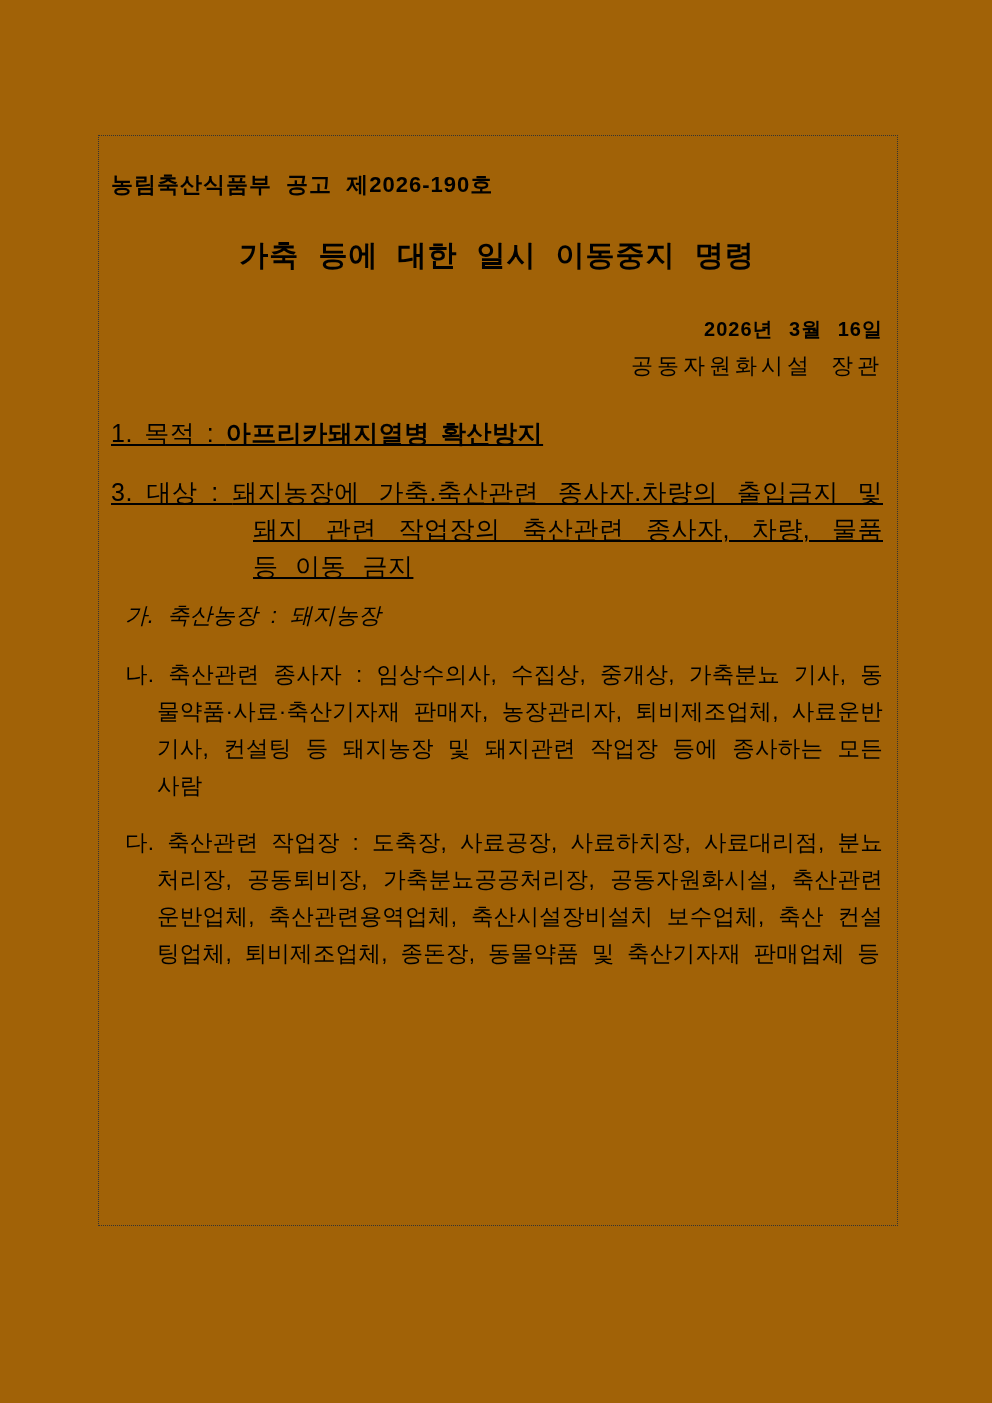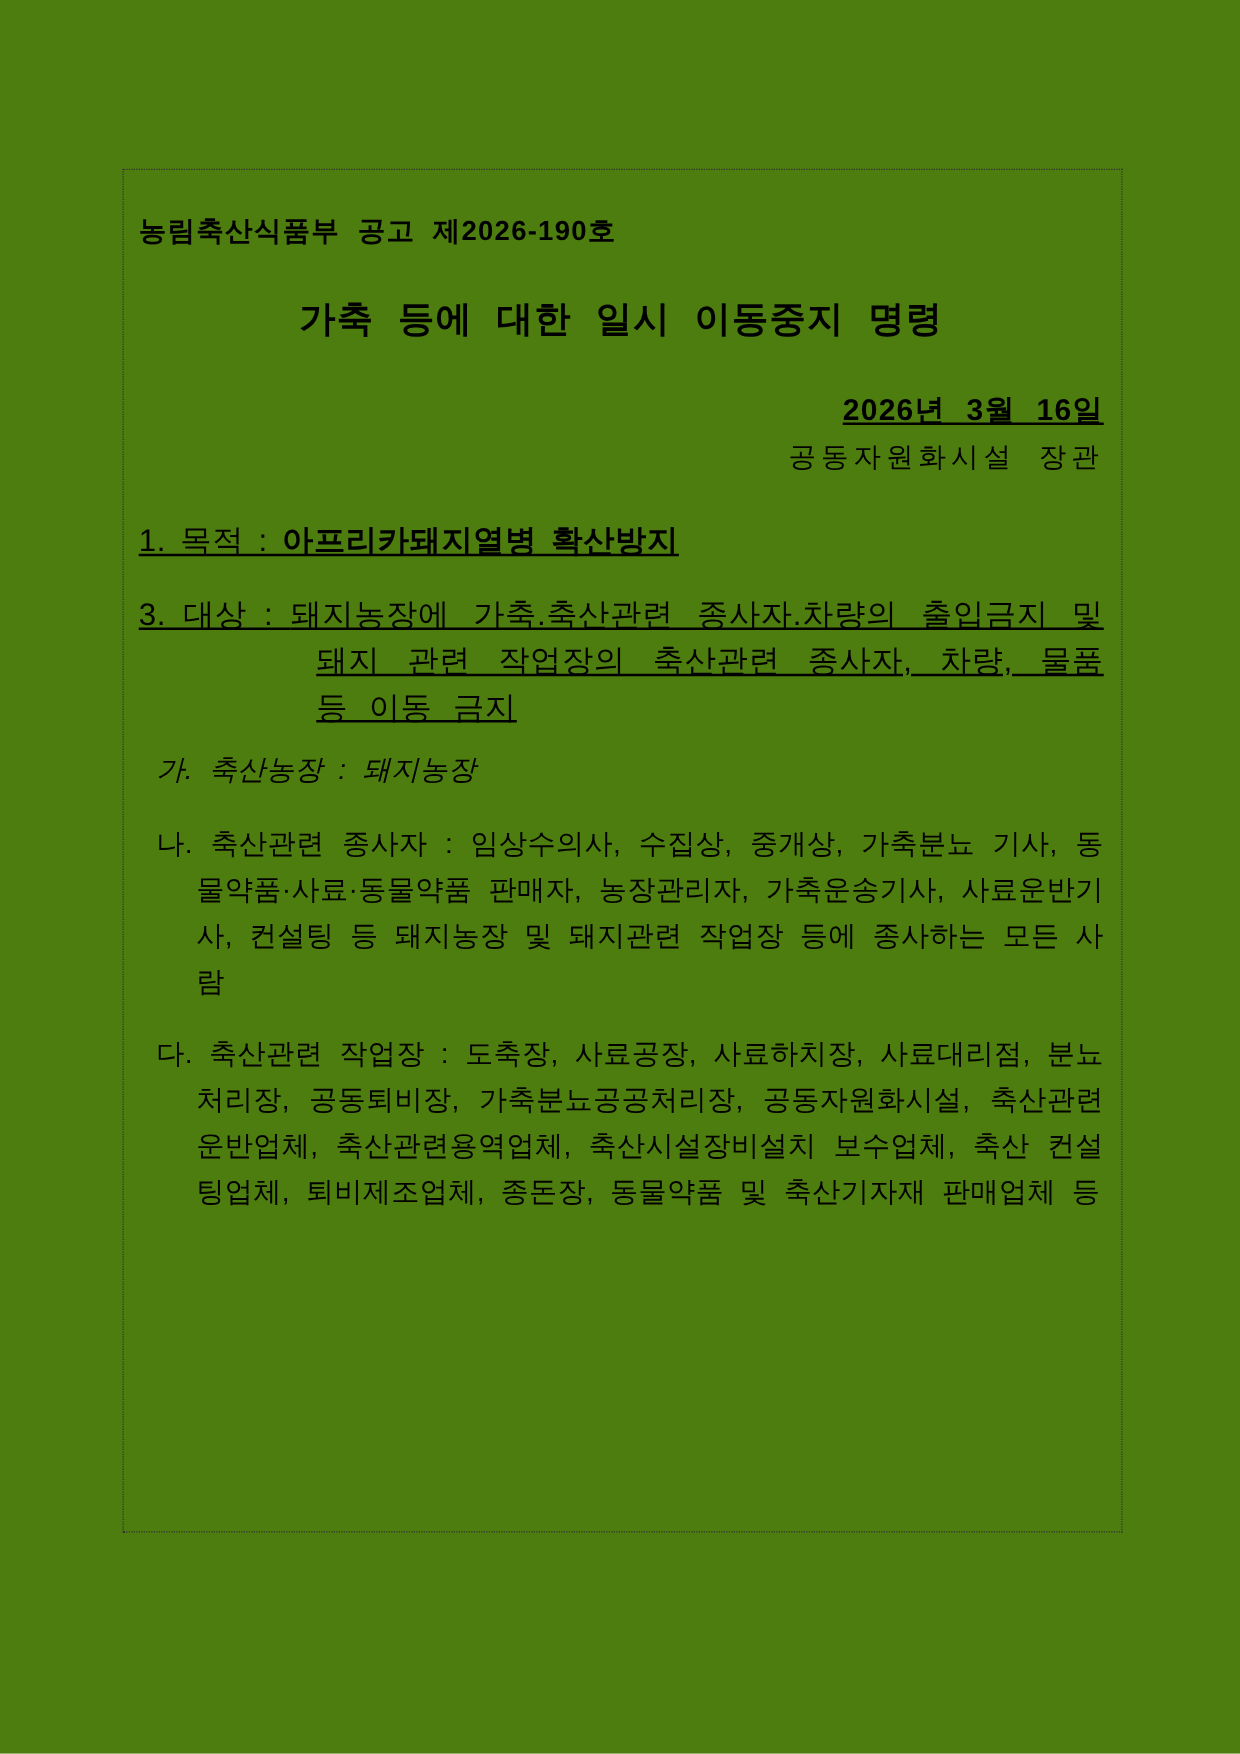--- a/index.html
+++ b/index.html
@@ -1,20 +1,20 @@
 <!DOCTYPE html>
 <html><head>
 <meta charset="utf-8">
 <style>
   * { margin:0; padding:0; box-sizing:border-box; }
   html, body { background:#ffffff; }
   .page {
     position:relative;
     width:992px; height:1403px;
-    background:#4d7c0f;
+    background:#a16207;
     color:#000000;
     font-family:"Liberation Sans","DejaVu Sans",sans-serif;
     overflow:hidden;
   }
   .notice-box {
     position:absolute;
     left:98px; top:135px;
     width:800px; height:1091px;
     border:1px dotted #333333;
     padding:0 14px 0 12px;
@@ -33,22 +33,22 @@
   }
   .intro {
     margin-top:50px;
     font-size:22.5px; line-height:37px;
     text-align:justify;
     word-spacing:7px; letter-spacing:0.5px;
     text-indent:30px;
   }
   .date-block { margin-top:36px; text-align:right; }
   .date {
-    font-size:24px; font-weight:bold;
-    line-height:34px; letter-spacing:1px; word-spacing:9px;text-decoration:underline;
+    font-size:20px; font-weight:bold;
+    line-height:34px; letter-spacing:1px; word-spacing:9px;
   }
   .signer {
     font-size:22px; line-height:40px;
     letter-spacing:4px; word-spacing:8px;
   }
   .item { font-size:25px; line-height:30px; letter-spacing:0.5px;text-decoration:underline; }
   .item .label { font-weight:normal; word-spacing:4px; }
   .item .value-bold { font-weight:bold; word-spacing:4px; }
   .item1 { margin-top:32px; }
   .item2 { margin-top:28px; }
@@ -102,21 +102,21 @@
     </div>
 
 
     <div class="sub sub-ga">
       <span>가.</span>
       <span>축산농장 : 돼지농장</span>
     </div>
 
     <div class="sub sub-na">
       <span>나.</span>
-      <span>축산관련 종사자 : 임상수의사, 수집상, 중개상, 가축분뇨 기사, 동물약품·사료·동물약품 판매자, 농장관리자, 가축운송기사, 사료운반기사, 컨설팅 등 돼지농장 및 돼지관련 작업장 등에 종사하는 모든 사람</span>
+      <span>축산관련 종사자 : 임상수의사, 수집상, 중개상, 가축분뇨 기사, 동물약품·사료·축산기자재 판매자, 농장관리자, 퇴비제조업체, 사료운반기사, 컨설팅 등 돼지농장 및 돼지관련 작업장 등에 종사하는 모든 사람</span>
     </div>
 
     <div class="sub sub-da">
       <span>다.</span>
       <span>축산관련 작업장 : 도축장, 사료공장, 사료하치장, 사료대리점, 분뇨처리장, 공동퇴비장, 가축분뇨공공처리장, 공동자원화시설, 축산관련 운반업체, 축산관련용역업체, 축산시설장비설치 보수업체, 축산 컨설팅업체, 퇴비제조업체, 종돈장, 동물약품 및 축산기자재 판매업체 등</span>
     </div>
 
   </div>
 </div>
 

